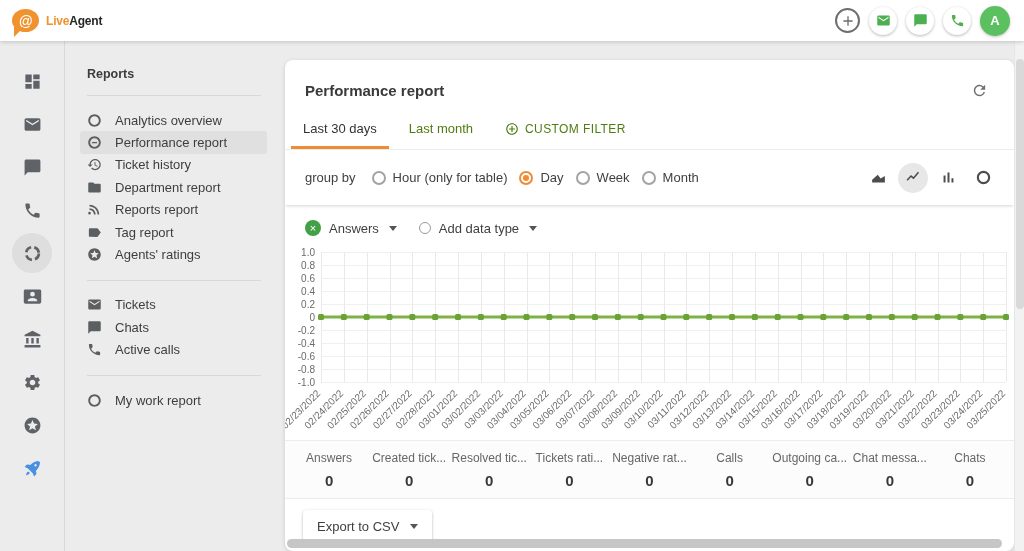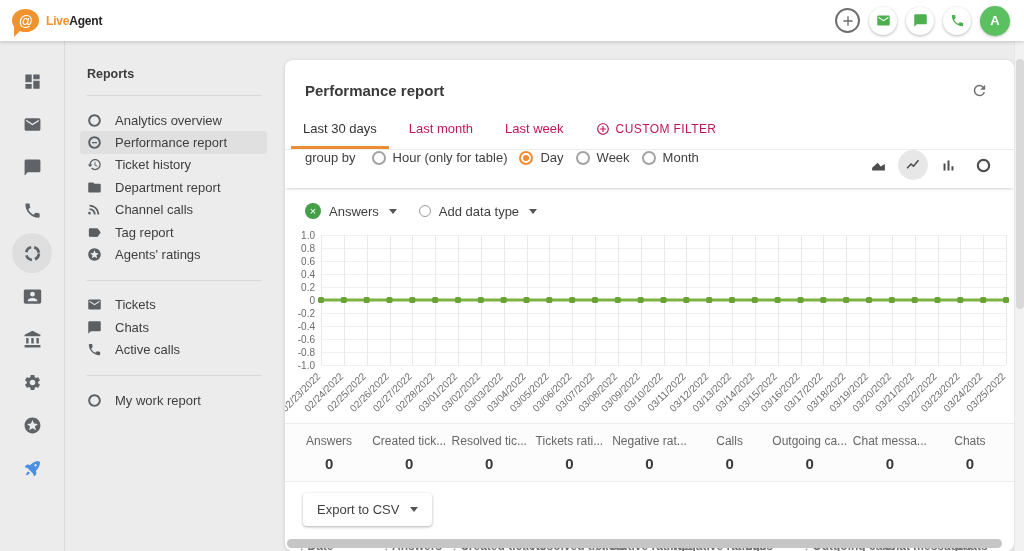--- a/index.html
+++ b/index.html
@@ -46,28 +46,28 @@
 
   
   .panel { position:absolute; left:285px; top:19px; width:729px; height:491px;
     background:#fff; border-radius:8px; box-shadow:0 1px 4px rgba(0,0,0,.14); overflow:hidden; }
   .panel-head { display:flex; justify-content:space-between; align-items:center;
     padding:22px 26px 0 20px; }
   .panel-title { font-size:15px; font-weight:bold; color:#3a3a3a; }
   .refresh { color:#6f6f6f; display:flex; cursor:pointer; }
 
   .tabs { display:flex; align-items:flex-end; margin-top:12px; padding-left:2px; }
-  .tab { position:relative; padding:10px 16px 13px; font-size:13px; color:#be185d;
+  .tab { position:relative; padding:10px 16px 13px; font-size:13px; color:#4d7c0f;
     display:flex; align-items:center; gap:6px; cursor:pointer; }
   .tab.active { color:#333; }
   .tab.active::after { content:''; position:absolute; left:4px; right:4px; bottom:0;
     height:3px; background:#ee8b33; }
   .tab.upper { font-size:12px; letter-spacing:.4px; }
 
-  .toolbar { height:39px; display:flex; align-items:flex-start; justify-content:space-between;
+  .toolbar { height:56px; display:flex; align-items:center; justify-content:space-between;
     padding:0 16px 0 20px; border-top:1px solid #ececec; position:relative; z-index:2;
     box-shadow:0 2px 3px -1px rgba(0,0,0,.18); }
   .gb { display:flex; align-items:center; font-size:13px; color:#3f3f3f; }
   .gb-label { margin-right:4px; }
   .radio-opt { display:flex; align-items:center; gap:7px; margin-left:12px; cursor:pointer; }
   .radio { width:14px; height:14px; border:2px solid #a3a3a3; border-radius:50%; position:relative; }
   .radio.on { border-color:#ee8b33; }
   .radio.on::after { content:''; position:absolute; inset:2px; border-radius:50%; background:#ee8b33; }
   .ct-group { display:flex; align-items:center; gap:5px; }
   .ct-btn { width:30px; height:30px; border-radius:50%; color:#4d4d4d;
@@ -265,21 +265,21 @@
           </svg>
         </span>
         <span>Department report</span>
       </div>
       <div class="sb-item">
         <span class="sbi">
           <svg width="15" height="15" viewBox="0 0 24 24" fill="currentColor" aria-hidden="true">
             <path d="M6.18 17.82a2.18 2.18 0 11-4.36 0 2.18 2.18 0 014.36 0zM4 4.44v2.83c7.03 0 12.73 5.7 12.73 12.73h2.83c0-8.59-6.97-15.56-15.56-15.56zm0 5.66v2.83c3.9 0 7.07 3.17 7.07 7.07h2.83c0-5.47-4.43-9.9-9.9-9.9z"></path>
           </svg>
         </span>
-        <span>Channel calls</span>
+        <span>Reports report</span>
       </div>
       <div class="sb-item">
         <span class="sbi">
           <svg width="15" height="15" viewBox="0 0 24 24" fill="currentColor" aria-hidden="true">
             <path d="M17.63 5.84C17.27 5.33 16.67 5 16 5L5 5.01C3.9 5.01 3 5.9 3 7v10c0 1.1.9 1.99 2 1.99L16 19c.67 0 1.27-.33 1.63-.84L22 12l-4.37-6.16z"></path>
           </svg>
         </span>
         <span>Tag report</span>
       </div>
       <div class="sb-item">
@@ -337,23 +337,20 @@
           </span>
         </div>
     </div>
 
     <div class="tabs" id="tabs">
         <div class="tab active">
           <span>Last 30 days</span>
         </div>
         <div class="tab">
           <span>Last month</span>
-        </div>
-        <div class="tab">
-          <span>Last week</span>
         </div>
         <div class="tab upper">
           <span style="display:flex">
             <svg width="14" height="14" viewBox="0 0 24 24" fill="currentColor" aria-hidden="true">
               <path d="M13 7h-2v4H7v2h4v4h2v-4h4v-2h-4V7zm-1-5C6.48 2 2 6.48 2 12s4.48 10 10 10 10-4.48 10-10S17.52 2 12 2zm0 18c-4.41 0-8-3.59-8-8s3.59-8 8-8 8 3.59 8 8-3.59 8-8 8z"></path>
             </svg>
           </span>
           <span>CUSTOM FILTER</span>
         </div>
       </div>

